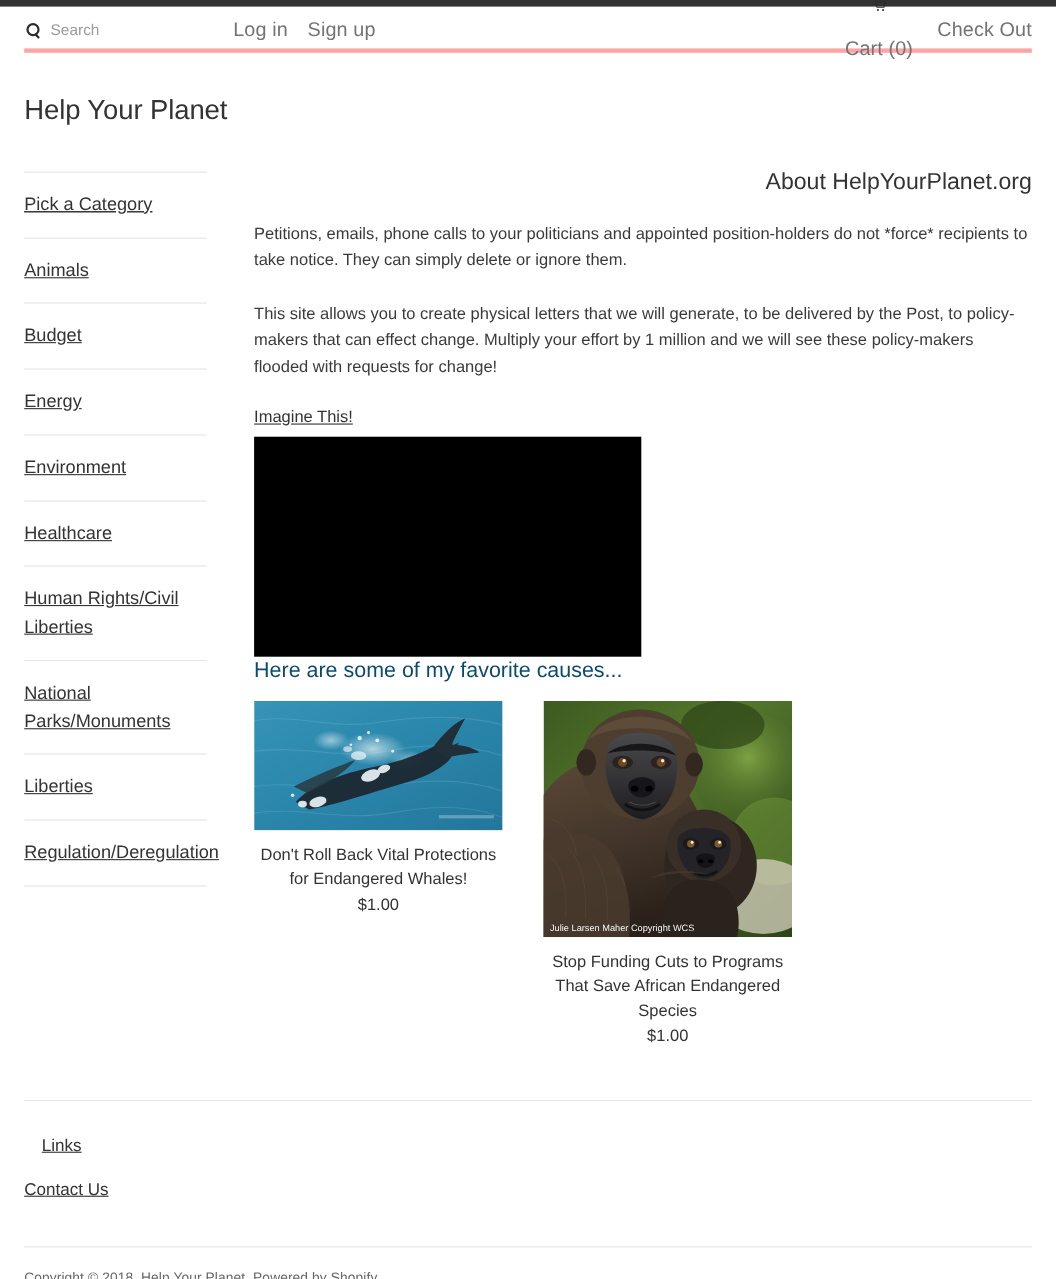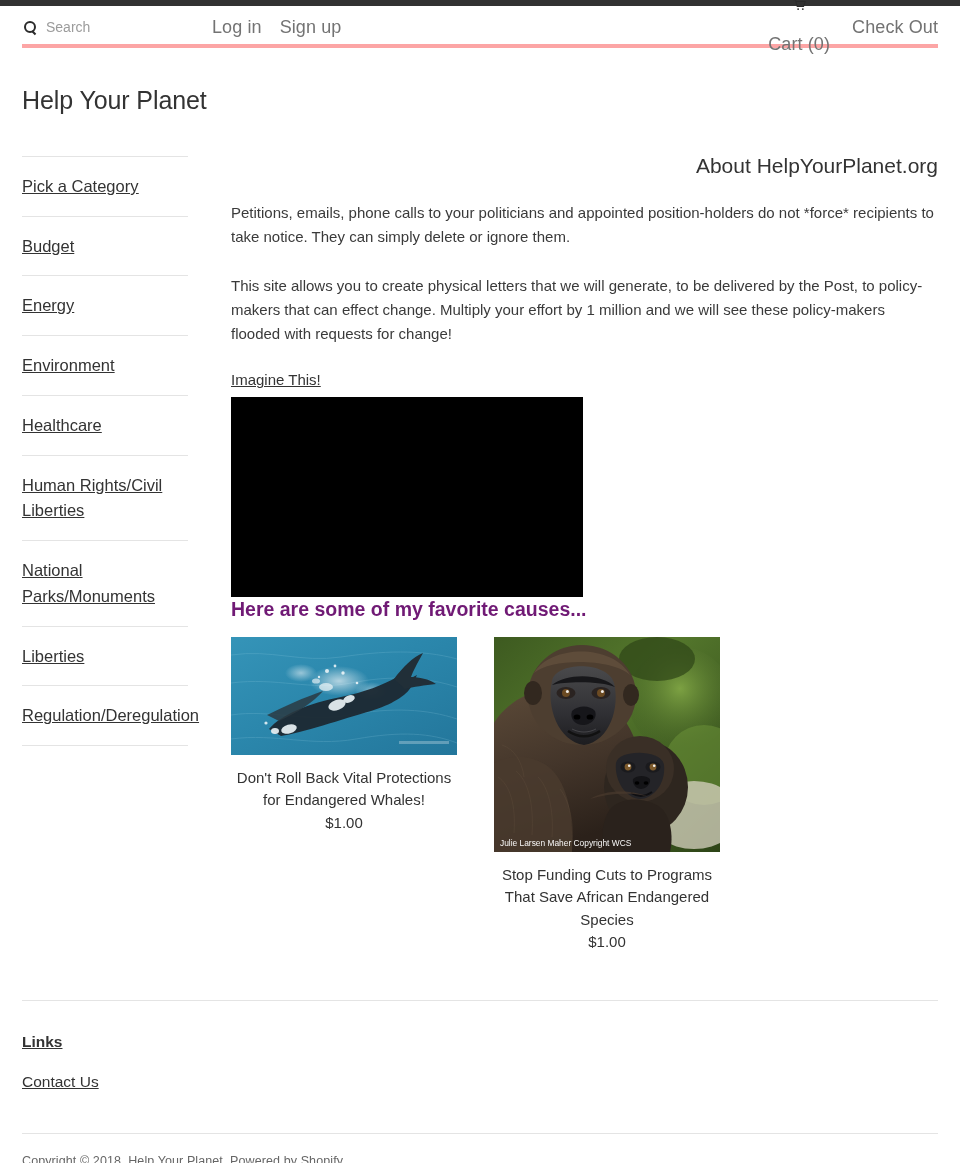--- a/index.html
+++ b/index.html
@@ -181,22 +181,22 @@
 
   .video-box {
     width: 352px;
     height: 200px;
     background: #000000;
     margin: 0 0 0 0;
   }
 
   .causes-title {
     font-size: 19.5px;
-    font-weight: 700;
-    color: #701a75;
+    font-weight: 400;
+    color: #0c4a6e;
     margin: 0 0 14px 0;
     line-height: 1.3;
   }
 
   
   .product-grid {
     display: flex;
     gap: 37px;
     align-items: flex-start;
     margin-top: 14px;
@@ -232,23 +232,23 @@
   }
 
   
   .footer {
     margin: 0 22px;
     border-top: 1px solid #e4e4e4;
     padding-top: 32px;
   }
   .footer-heading {
     font-size: 15.5px;
-    font-weight: 700;
-    color: #333333;
-    margin: 0 0 22px 0;
+    font-weight: 400;
+    color: #333333;
+    margin: 0 0 22px 16px;
     text-decoration: underline;
     display: inline-block;
   }
   .footer-links { list-style: none; margin: 0; padding: 0; }
   .footer-link {
     font-size: 15.5px;
     color: #333333;
     text-decoration: underline;
     cursor: pointer;
   }
@@ -303,20 +303,23 @@
 <div class="site-header">
   <h1 class="site-title">Help Your Planet</h1>
 </div>
 
 <div class="layout">
 
   <aside class="sidebar">
     <ul class="side-list">
       <li class="side-item">
         <a class="side-link active" href="#">Pick a Category</a>
+      </li>
+      <li class="side-item">
+        <a class="side-link" href="#">Animals</a>
       </li>
       <li class="side-item">
         <a class="side-link" href="#">Budget</a>
       </li>
       <li class="side-item">
         <a class="side-link" href="#">Energy</a>
       </li>
       <li class="side-item">
         <a class="side-link" href="#">Environment</a>
       </li>

